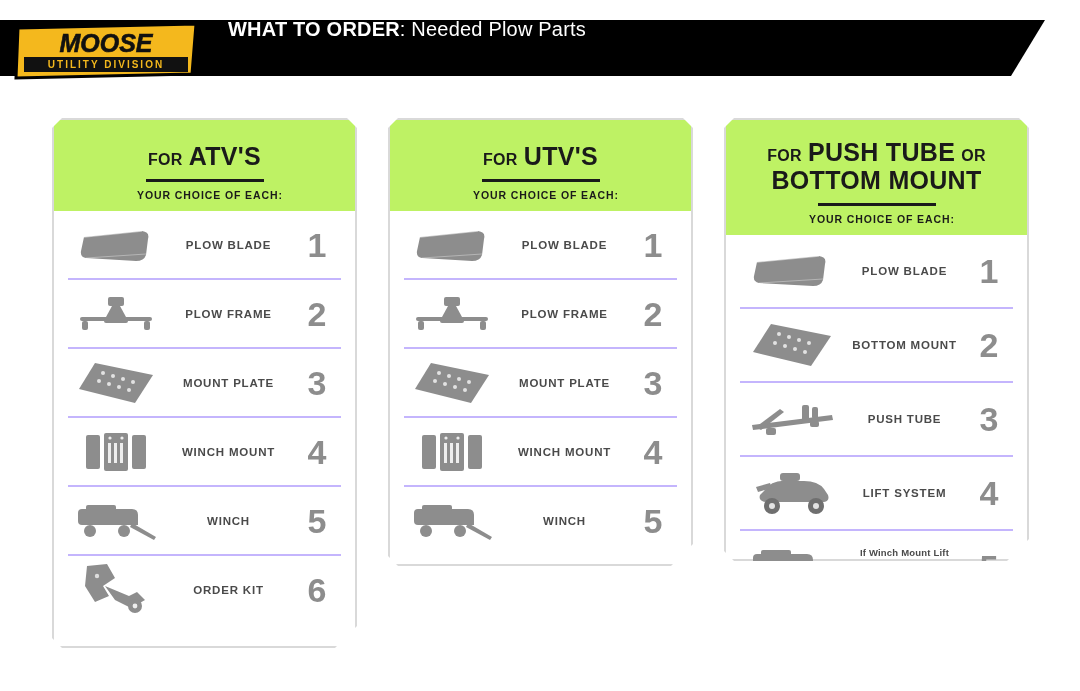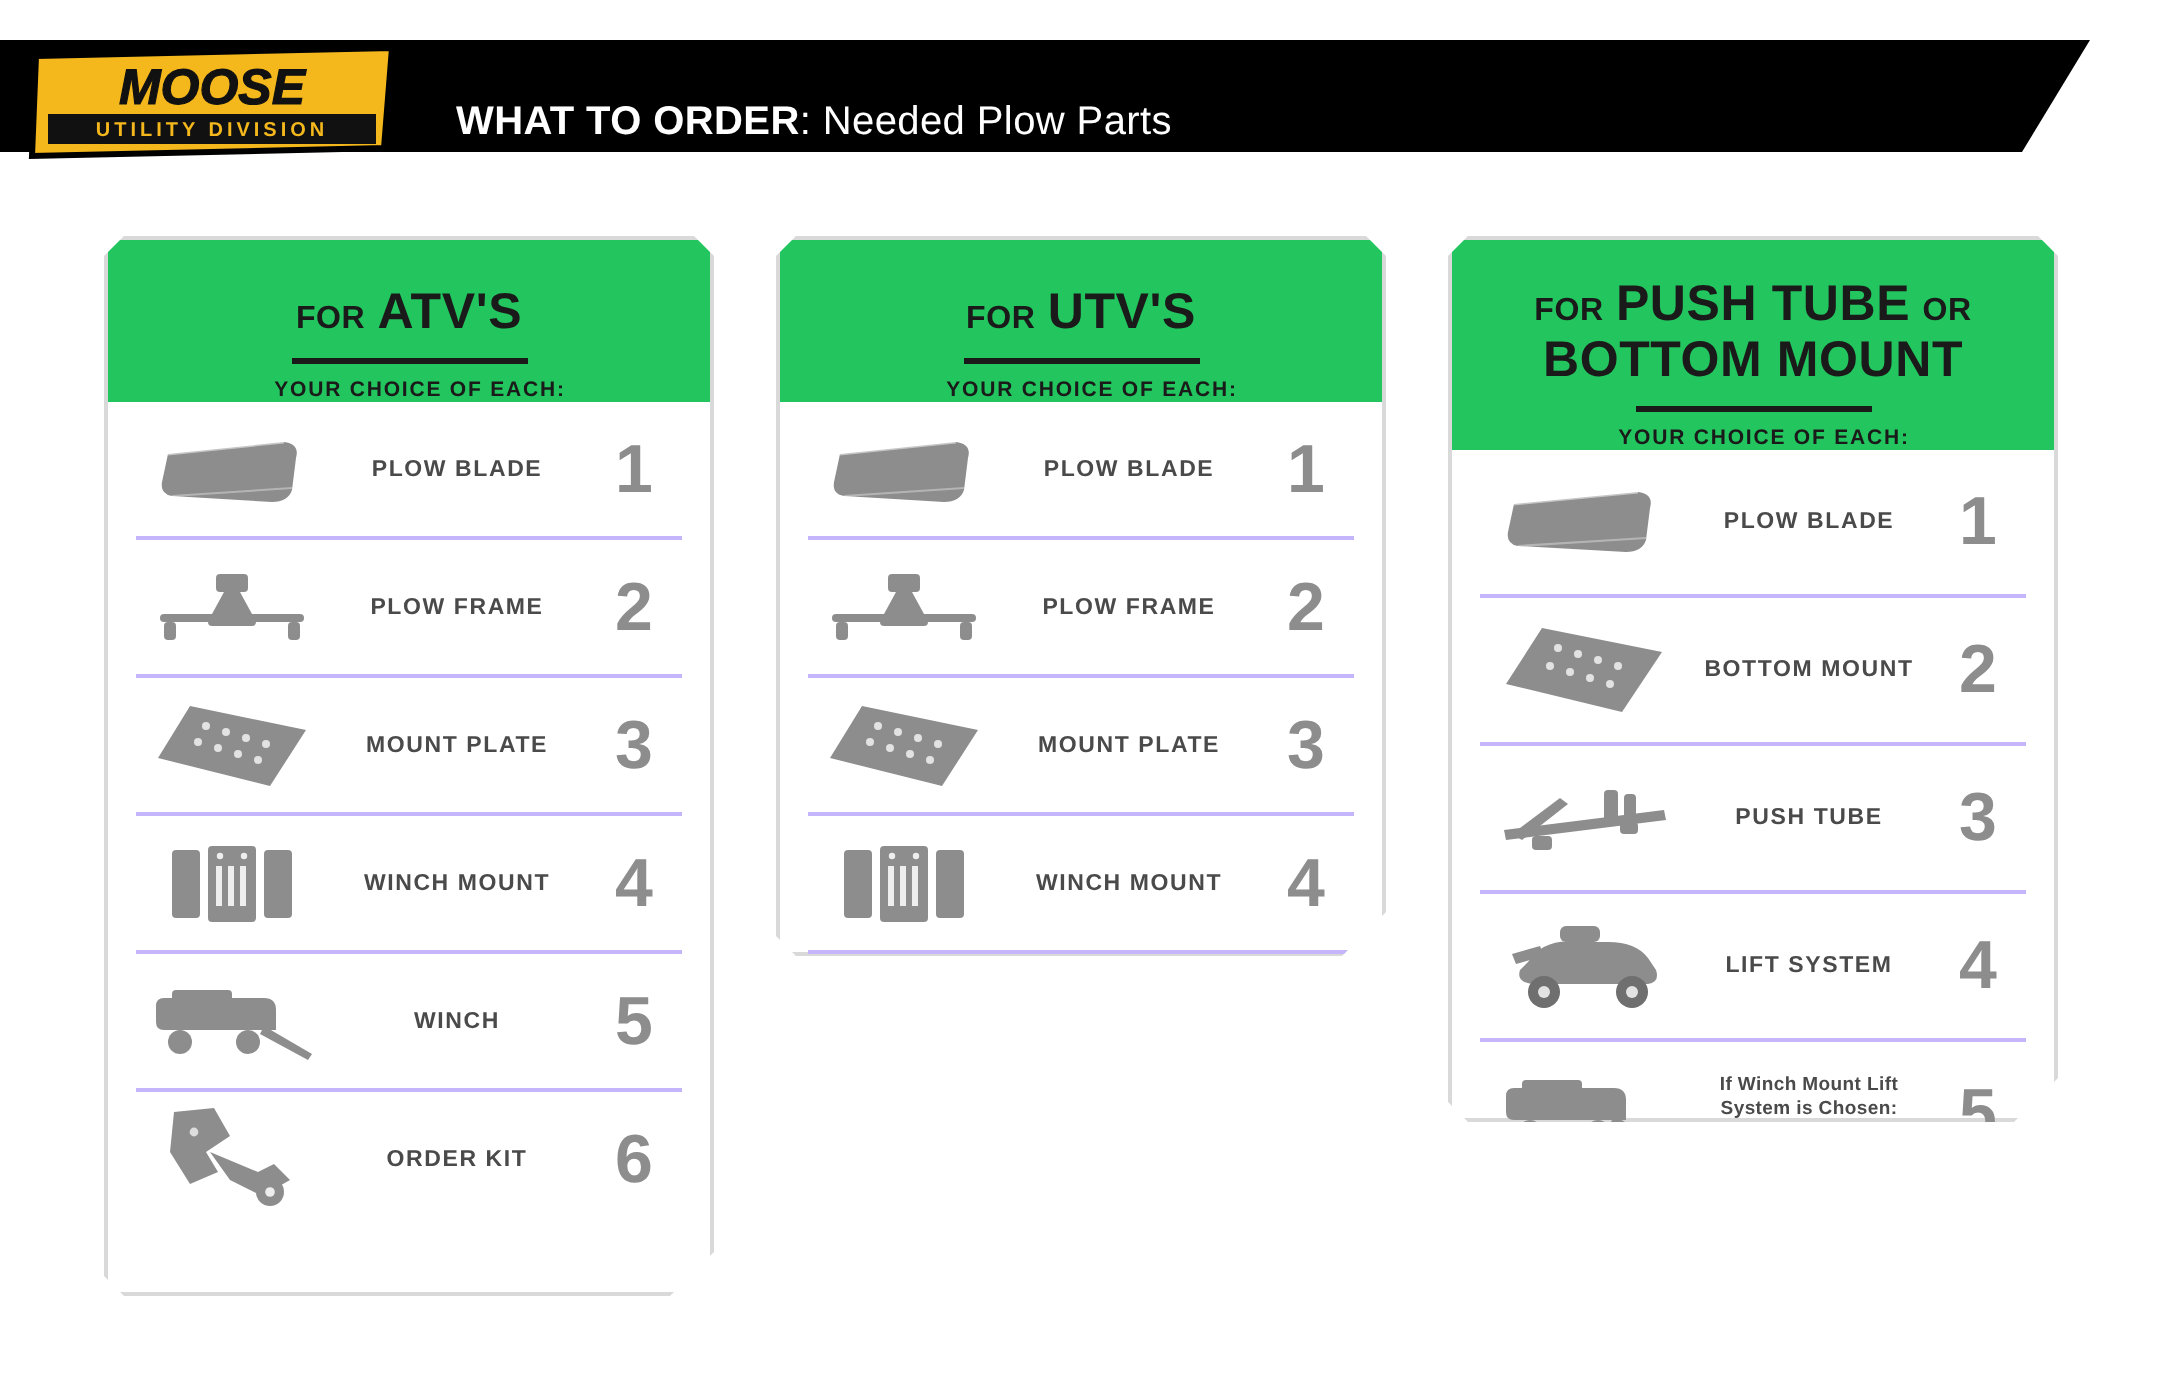--- a/index.html
+++ b/index.html
@@ -26,21 +26,21 @@
     position: absolute;
     left: 0; top: 20px;
     width: 1045px;
     height: 56px;
     background: #000000;
     clip-path: polygon(0 0, 100% 0, calc(100% - 34px) 100%, 0 100%);
   }
   .header-title {
     position: absolute;
     left: 228px;
-    top: 50px;
+    top: 18px;
     font-size: 20px;
     letter-spacing: 0.2px;
     color: #ffffff;
     white-space: nowrap;
   }
   .header-title .strong {
     font-weight: bold;
   }
 
   
@@ -54,35 +54,36 @@
   .logo svg { display: block; }
 
   
   .card {
     position: absolute;
     background: #ffffff;
     border: 2px solid #d9d9d9;
     box-sizing: border-box;
   }
   .card-atv  { left: 52px;  top: 118px; width: 305px; height: 530px; }
-  .card-utv  { left: 388px; top: 118px; width: 305px; height: 360px; }
+  .card-utv  { left: 388px; top: 118px; width: 305px; height: 448px; }
   .card-push { left: 724px; top: 118px; width: 305px; height: 443px; }
 
   
   .notch {
     clip-path: polygon(0 10px, 10px 0, calc(100% - 10px) 0, 100% 10px,
                        100% calc(100% - 22px), calc(100% - 22px) 100%,
                        10px 100%, 0 calc(100% - 10px));
   }
 
   .card-head {
-    background: #22c55e;
+    background: #bef264;
     color: #1a1a1a;
     text-align: center;
     padding-top: 22px;
+    padding-bottom: 10px;
   }
   .card-head.tall { padding-top: 18px; }
 
   .head-line1 {
     font-size: 21px;
     font-weight: bold;
     letter-spacing: 0.3px;
     line-height: 1.12;
   }
   .head-line1 .small {

